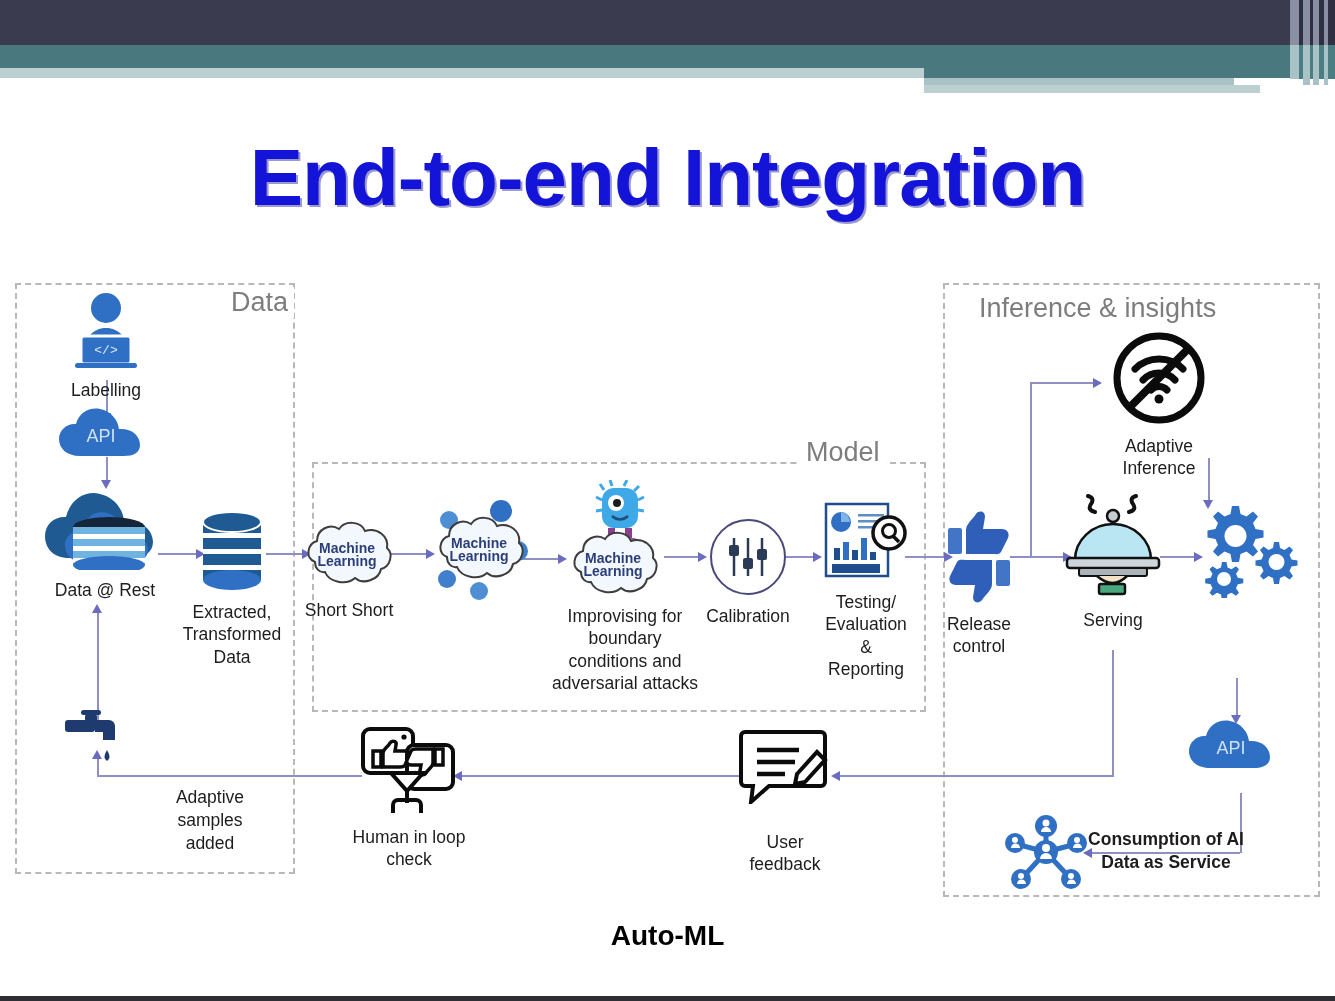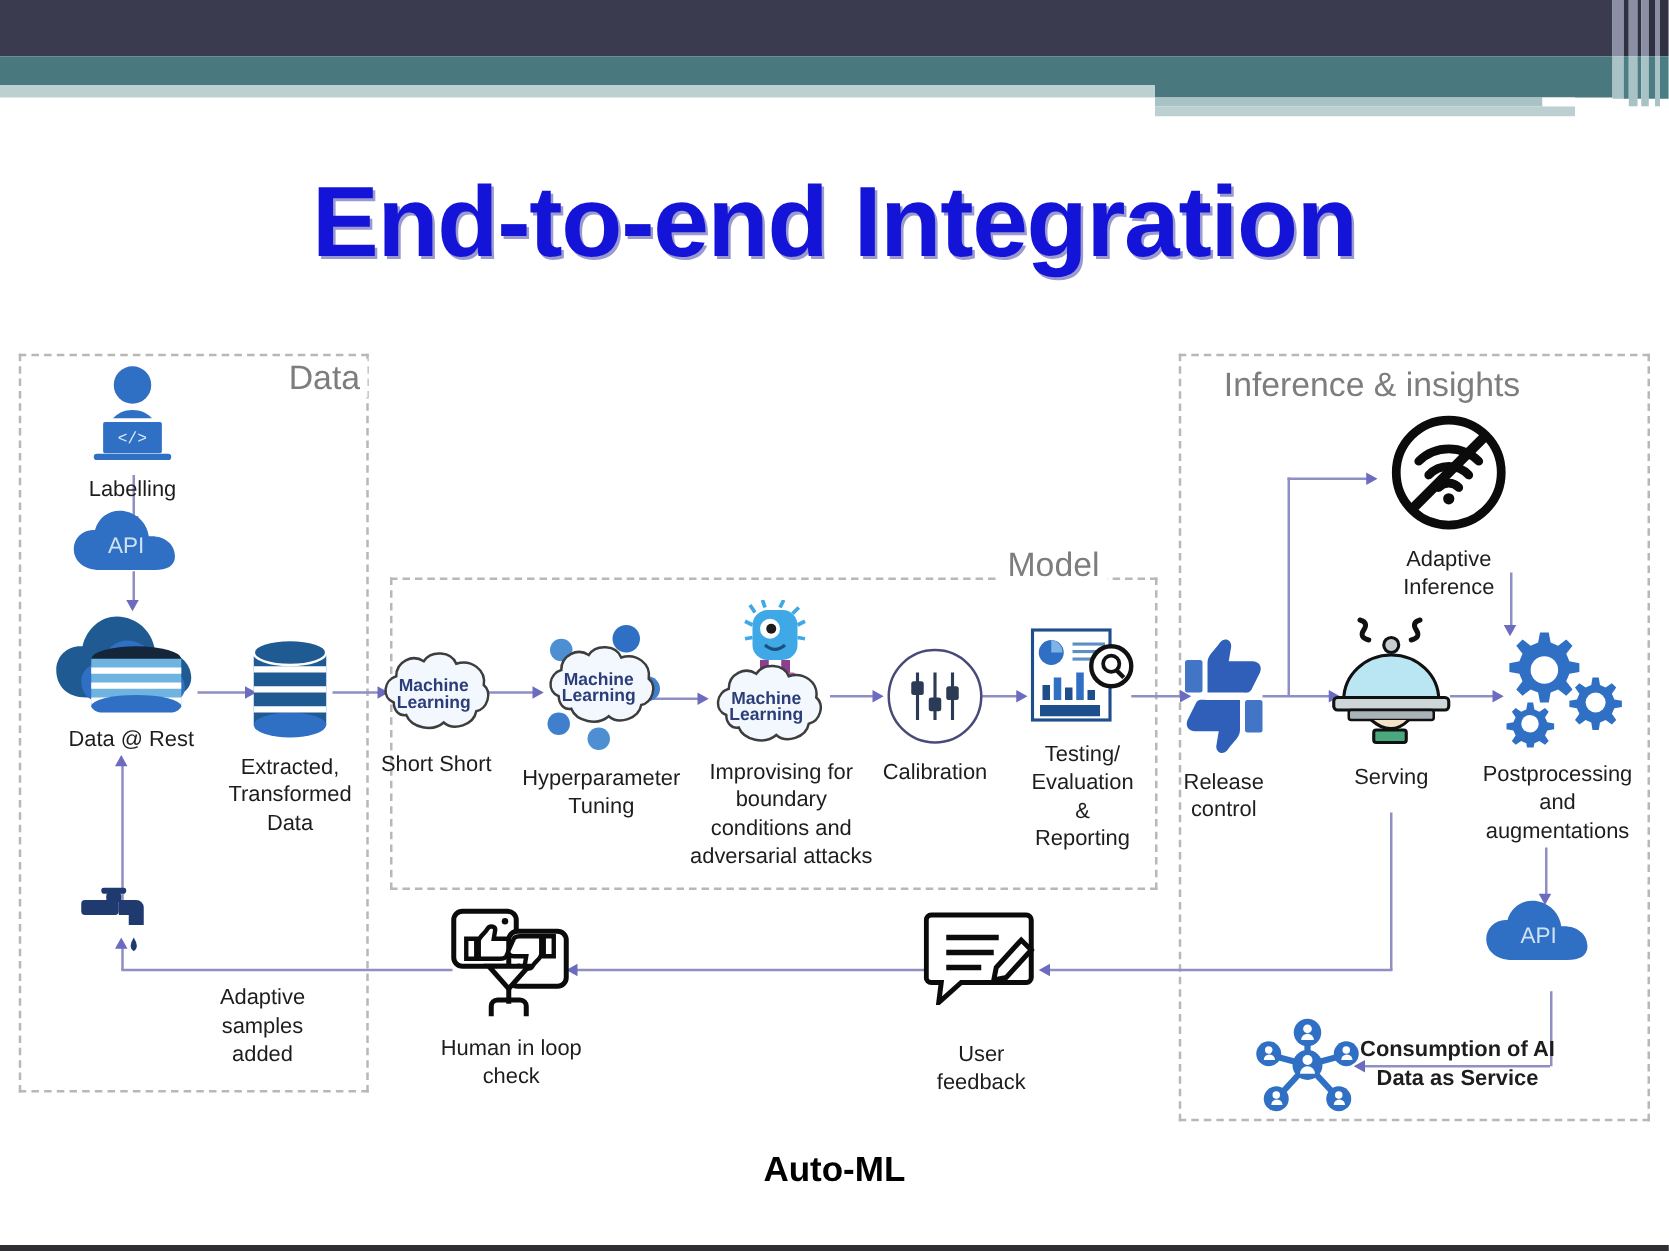--- a/index.html
+++ b/index.html
@@ -229,22 +229,20 @@
       <circle cx="26" cy="25" r="9" fill="#4e8fd4"></circle>
       <circle cx="78" cy="16" r="11" fill="#2f6fc4"></circle>
       <circle cx="95" cy="56" r="10" fill="#3f7fcc"></circle>
       <circle cx="24" cy="84" r="9" fill="#3f7fcc"></circle>
       <circle cx="56" cy="96" r="9" fill="#4e8fd4"></circle>
       <path d="M24 62 C14 58 16 44 26 41 C26 29 39 23 48 29 C54 20 70 21 74 31 C86 27 98 36 96 48 C103 54 99 67 90 69 C88 80 72 85 64 78 C55 86 38 82 34 72 C28 73 24 68 24 62 Z" fill="#f2f8fd" stroke="#3d3d3d" stroke-width="2"></path>
       <text x="56" y="53" font-size="14" font-weight="bold" fill="#2c3e7a" text-anchor="middle" font-family="Liberation Sans, sans-serif">Machine</text>
       <text x="56" y="66" font-size="14" font-weight="bold" fill="#2c3e7a" text-anchor="middle" font-family="Liberation Sans, sans-serif">Learning</text>
     </svg>
   </span>
-  <span class="cap">Hyperparameter
-Tuning</span>
 </div>
 
 <div class="node" style="left:552px;top:480px;width:146px;">
   <span class="ico">
     <svg width="120" height="116" viewBox="0 0 120 116">
 
       <g transform="translate(33,2)">
         <path d="M6 8 L2 2 M14 4 L12 -2 M26 4 L29 -2 M36 9 L41 4" stroke="#3fa9e8" stroke-width="3"></path>
         <rect x="4" y="6" width="36" height="40" rx="12" fill="#3fa9e8"></rect>
         <path d="M4 18 L-2 15 M4 28 L-2 29 M40 18 L46 15 M40 28 L46 29" stroke="#3fa9e8" stroke-width="3"></path>
@@ -362,23 +360,20 @@
       <g fill="#2f6fc4">
         <path d="M80 42 l5 0 1 6 4.5 2 5-3.5 3.5 3.5 -3.5 5 2 4.5 6 1 0 5 -6 1 -2 4.5 3.5 5 -3.5 3.5 -5-3.5 -4.5 2 -1 6 -5 0 -1-6 -4.5-2 -5 3.5 -3.5-3.5 3.5-5 -2-4.5 -6-1 0-5 6-1 2-4.5 -3.5-5 3.5-3.5 5 3.5 4.5-2 Z"></path>
       </g>
       <circle cx="82.5" cy="62" r="8" fill="#fff"></circle>
       <g fill="#2f6fc4">
         <path d="M28 62 l4.5 0 1 5.5 4 1.8 4.5-3 3 3 -3 4.5 1.8 4 5.5 1 0 4.5 -5.5 1 -1.8 4 3 4.5 -3 3 -4.5-3 -4 1.8 -1 5.5 -4.5 0 -1-5.5 -4-1.8 -4.5 3 -3-3 3-4.5 -1.8-4 -5.5-1 0-4.5 5.5-1 1.8-4 -3-4.5 3-3 4.5 3 4-1.8 Z"></path>
       </g>
       <circle cx="30" cy="79" r="7" fill="#fff"></circle>
     </svg>
   </span>
-  <span class="cap">Postprocessing
-and
-augmentations</span>
 </div>
 
 <div class="node" style="left:1188px;top:718px;width:96px;">
   <span class="ico">
     <svg width="100" height="56" viewBox="0 0 100 56">
       <path d="M24 50 C10 50 3 42 3 33 C3 24 11 17 20 18 C23 7 33 1 44 3 C55 5 62 14 63 23 C75 22 84 29 84 39 C84 47 77 50 68 50 Z" fill="#2f6fc4"></path>
       <text x="45" y="36" font-size="18" fill="#cfe2f5" text-anchor="middle" font-family="Liberation Sans, sans-serif">API</text>
     </svg>
   </span>
   <span class="cap"></span>

